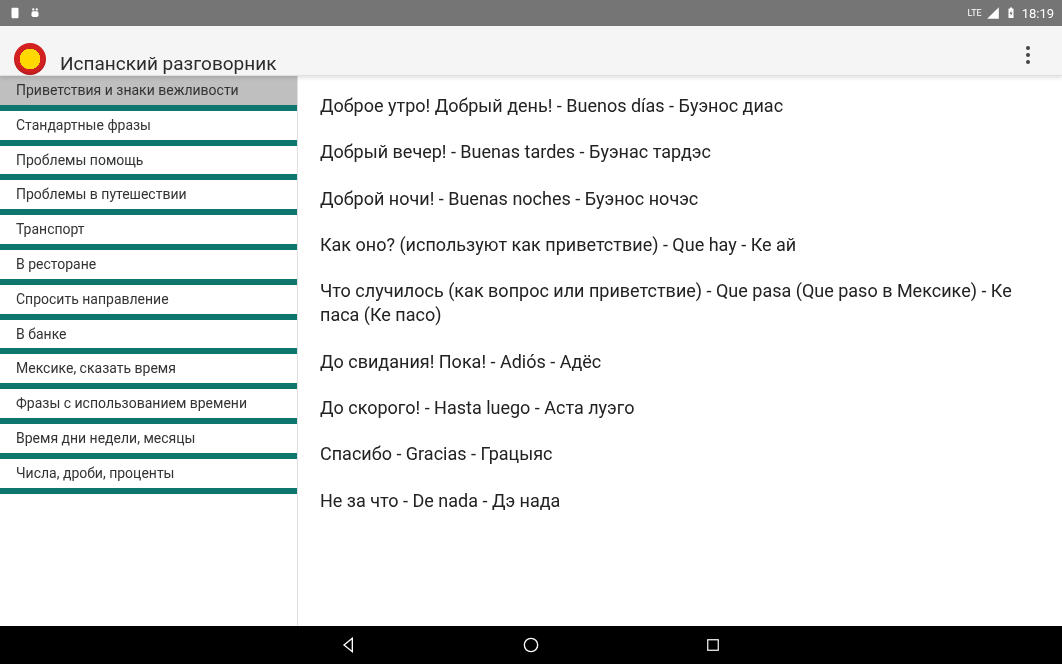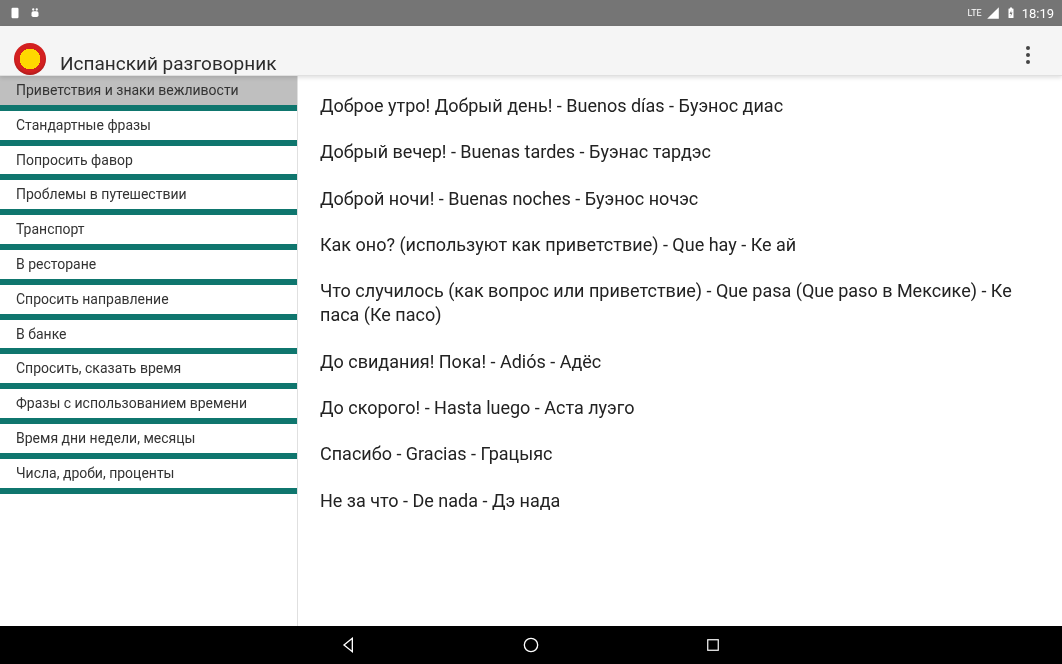--- a/index.html
+++ b/index.html
@@ -164,27 +164,27 @@
         <span></span>
         <span></span>
     </div>
   </div>
 </div>
 
 <div class="body">
   <div class="sidebar" id="sidebar">
       <div class="sidebar-item active"><span>Приветствия и знаки вежливости</span></div>
       <div class="sidebar-item"><span>Стандартные фразы</span></div>
-      <div class="sidebar-item"><span>Попросить фавор</span></div>
+      <div class="sidebar-item"><span>Проблемы помощь</span></div>
       <div class="sidebar-item"><span>Проблемы в путешествии</span></div>
       <div class="sidebar-item"><span>Транспорт</span></div>
       <div class="sidebar-item"><span>В ресторане</span></div>
       <div class="sidebar-item"><span>Спросить направление</span></div>
       <div class="sidebar-item"><span>В банке</span></div>
-      <div class="sidebar-item"><span>Спросить, сказать время</span></div>
+      <div class="sidebar-item"><span>Мексике, сказать время</span></div>
       <div class="sidebar-item"><span>Фразы с использованием времени</span></div>
       <div class="sidebar-item"><span>Время дни недели, месяцы</span></div>
       <div class="sidebar-item"><span>Числа, дроби, проценты</span></div>
     </div>
   <div class="content" id="content">
       <div class="phrase">Доброе утро! Добрый день! - Buenos días - Буэнос диас</div>
       <div class="phrase">Добрый вечер! - Buenas tardes - Буэнас тардэс</div>
       <div class="phrase">Доброй ночи! - Buenas noches - Буэнос ночэс</div>
       <div class="phrase">Как оно? (используют как приветствие) - Que hay - Ке ай</div>
       <div class="phrase">Что случилось (как вопрос или приветствие) - Que pasa (Que paso в Мексике) - Ке паса (Ке пасо)</div>

